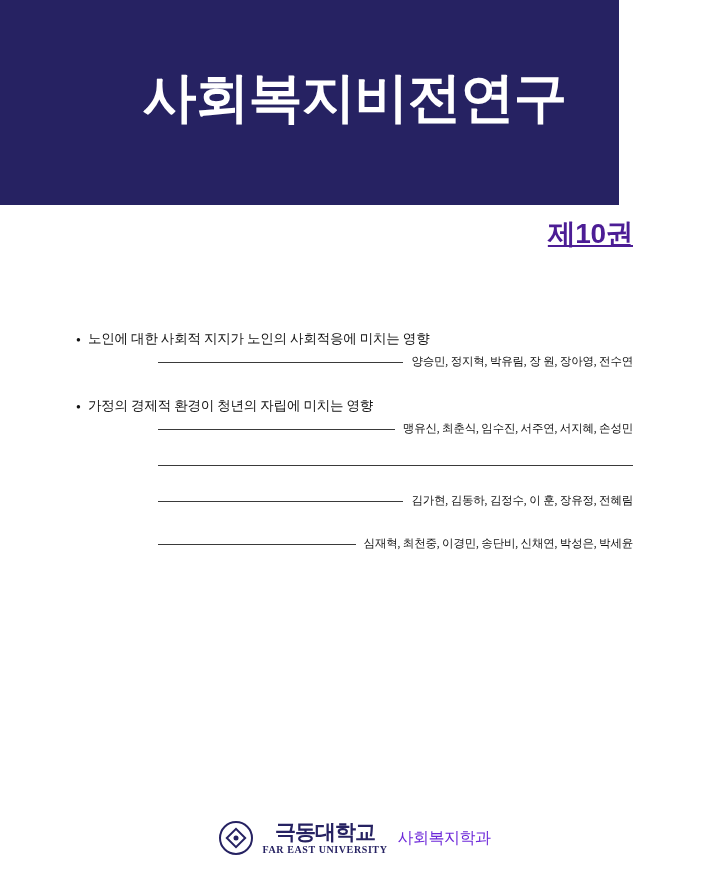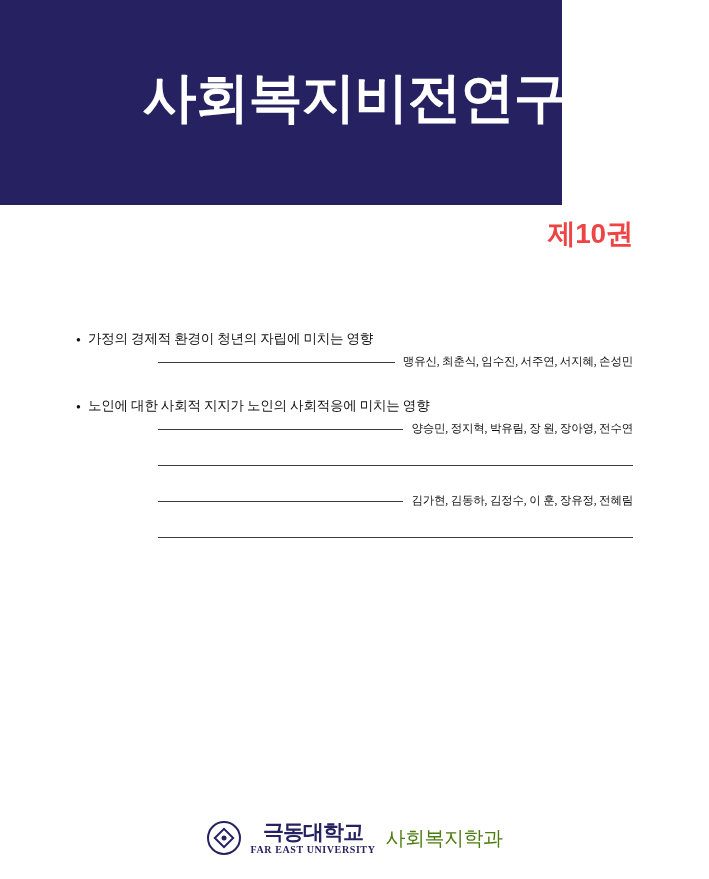--- a/index.html
+++ b/index.html
@@ -19,21 +19,21 @@
     width: 709px;
     height: 879px;
     background: #ffffff;
   }
 
   
   .header-band {
     position: absolute;
     left: 0;
     top: 0;
-    width: 562px;
+    width: 619px;
     height: 205px;
     background: #262262;
   }
   .journal-title {
     position: absolute;
     left: 0;
     top: 62px;
     width: 709px;
     text-align: center;
     color: #ffffff;
@@ -45,21 +45,22 @@
   }
 
   
   .volume-line {
     position: absolute;
     right: 76px;
     top: 215px;
     display: flex;
     align-items: baseline;
     gap: 10px;
-    color: #ef4444;
+    color: #4c1d95;
+    text-decoration: underline;
   }
   .volume-no {
     font-family: "Liberation Sans", sans-serif;
     font-weight: bold;
     font-size: 28px;
     letter-spacing: -0.5px;
   }
   .volume-date {
     font-family: "Liberation Serif", serif;
     font-size: 25px;
@@ -184,72 +185,73 @@
   .univ-en {
     margin-top: 3px;
     font-family: Liberation Serif, serif;
     font-weight: bold;
     font-size: 10px;
     color: #262262;
     letter-spacing: 0.6px;
   }
   .dept {
     font-family: "Liberation Sans", sans-serif;
-    font-size: 20px;
-    color: #4d7c0f;
+    font-size: 16px;
+    color: #6d28d9;
     letter-spacing: -0.5px;
   }
 </style>
 </head>
 <body>
 
 <div class="cover">
 
   <div class="header-band">
     <div class="journal-title">사회복지비전연구</div>
   </div>
 
   <div class="volume-line">
     <span class="volume-no">제10권</span>
   </div>
 
   <div class="contents">
 
     <div class="entry">
+      <div class="entry-title">노인에 대한 사회적 지지가 노인의 사회적응에 미치는 영향</div>
+      <div class="entry-authors-row">
+        <span class="rule"></span>
+        <span class="authors">양승민, 정지혁, 박유림, 장 원, 장아영, 전수연</span>
+      </div>
+    </div>
+
+    <div class="entry">
       <div class="entry-title">가정의 경제적 환경이 청년의 자립에 미치는 영향</div>
       <div class="entry-authors-row">
         <span class="rule"></span>
         <span class="authors">맹유신, 최춘식, 임수진, 서주연, 서지혜, 손성민</span>
       </div>
     </div>
 
     <div class="entry">
-      <div class="entry-title">노인에 대한 사회적 지지가 노인의 사회적응에 미치는 영향</div>
-      <div class="entry-authors-row">
-        <span class="rule"></span>
-        <span class="authors">양승민, 정지혁, 박유림, 장 원, 장아영, 전수연</span>
-      </div>
-    </div>
-
-    <div class="entry">
       <div class="entry-authors-row">
         <span class="rule"></span>
       </div>
     </div>
 
     <div class="entry">
       <div class="entry-authors-row">
         <span class="rule"></span>
         <span class="authors">김가현, 김동하, 김정수, 이 훈, 장유정, 전혜림</span>
       </div>
     </div>
 
     <div class="entry">
       <div class="entry-authors-row">
         <span class="rule"></span>
+        <span class="authors">심재혁, 최천중, 이경민, 송단비, 신채연, 박성은, 박세윤</span>
       </div>
     </div>
 
   </div>
 
   <div class="footer">
     <span class="emblem"></span>
     <span class="univ-block">
       <span class="univ-ko">극동대학교</span>
       <span class="univ-en">FAR EAST UNIVERSITY</span>

